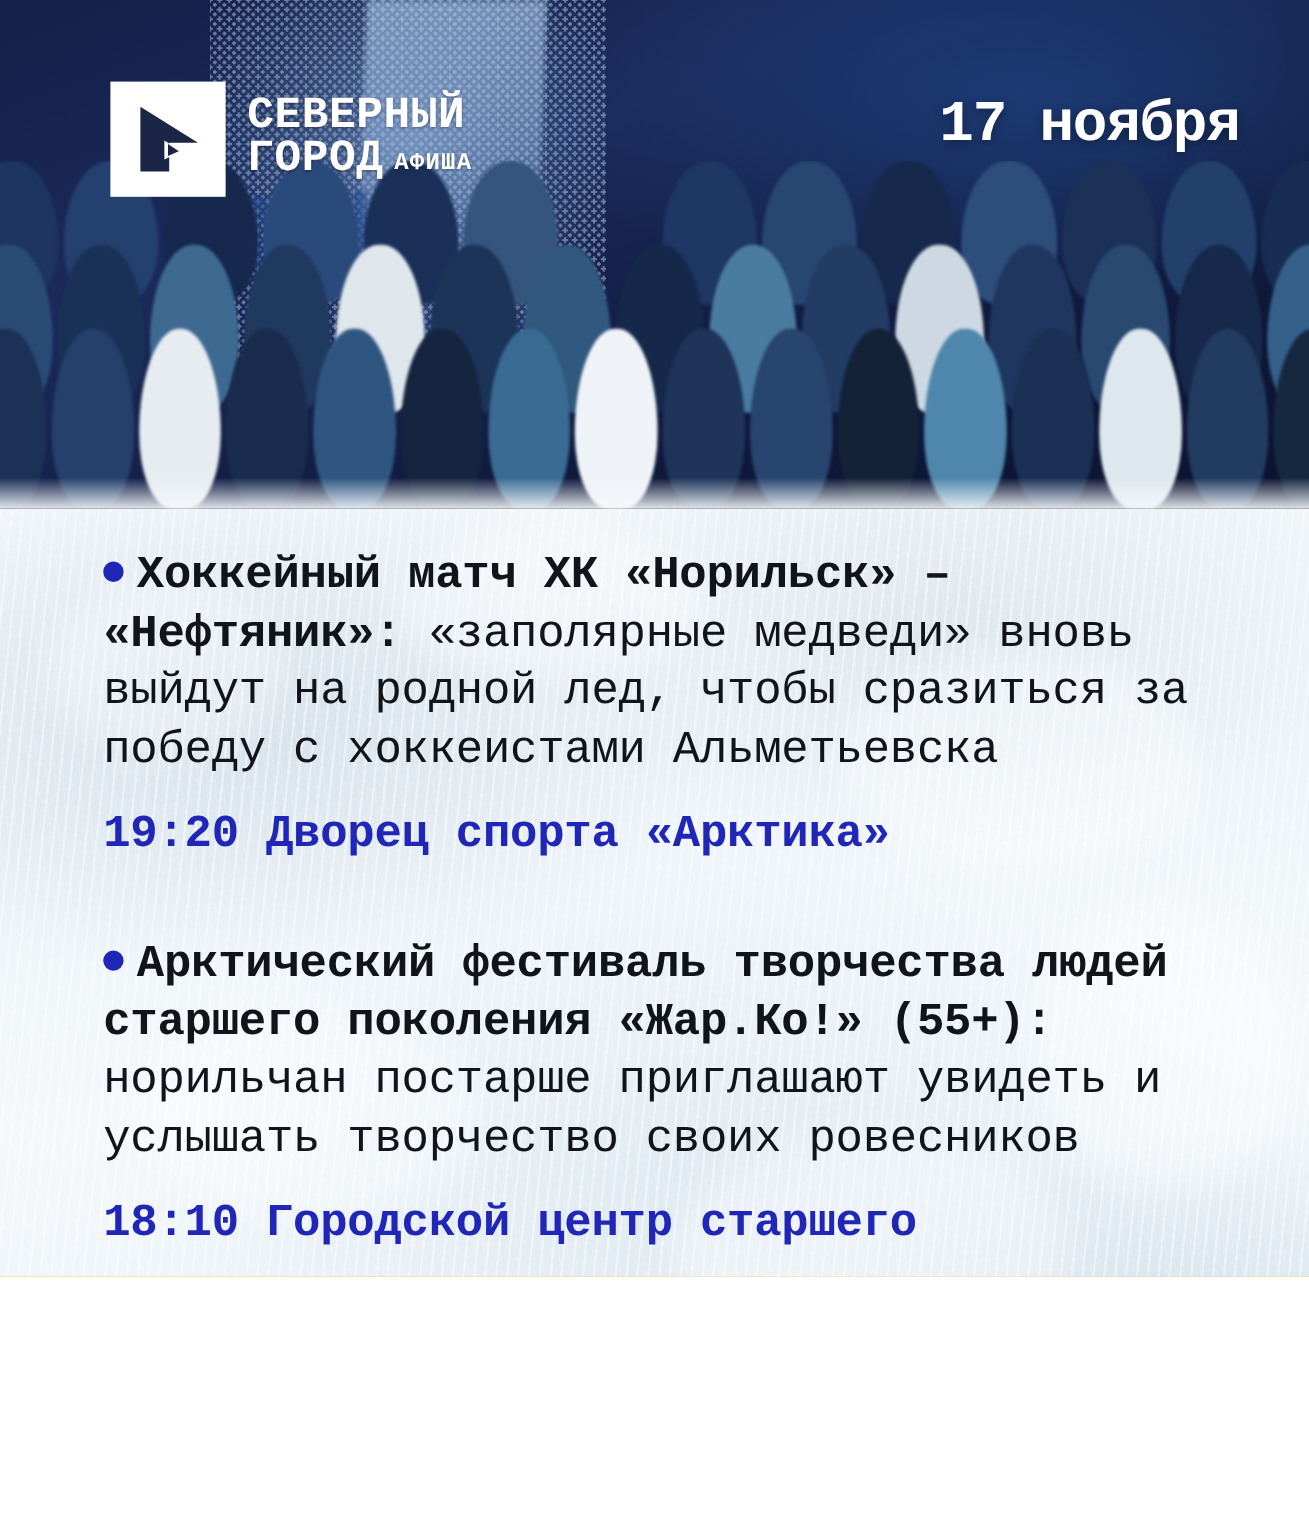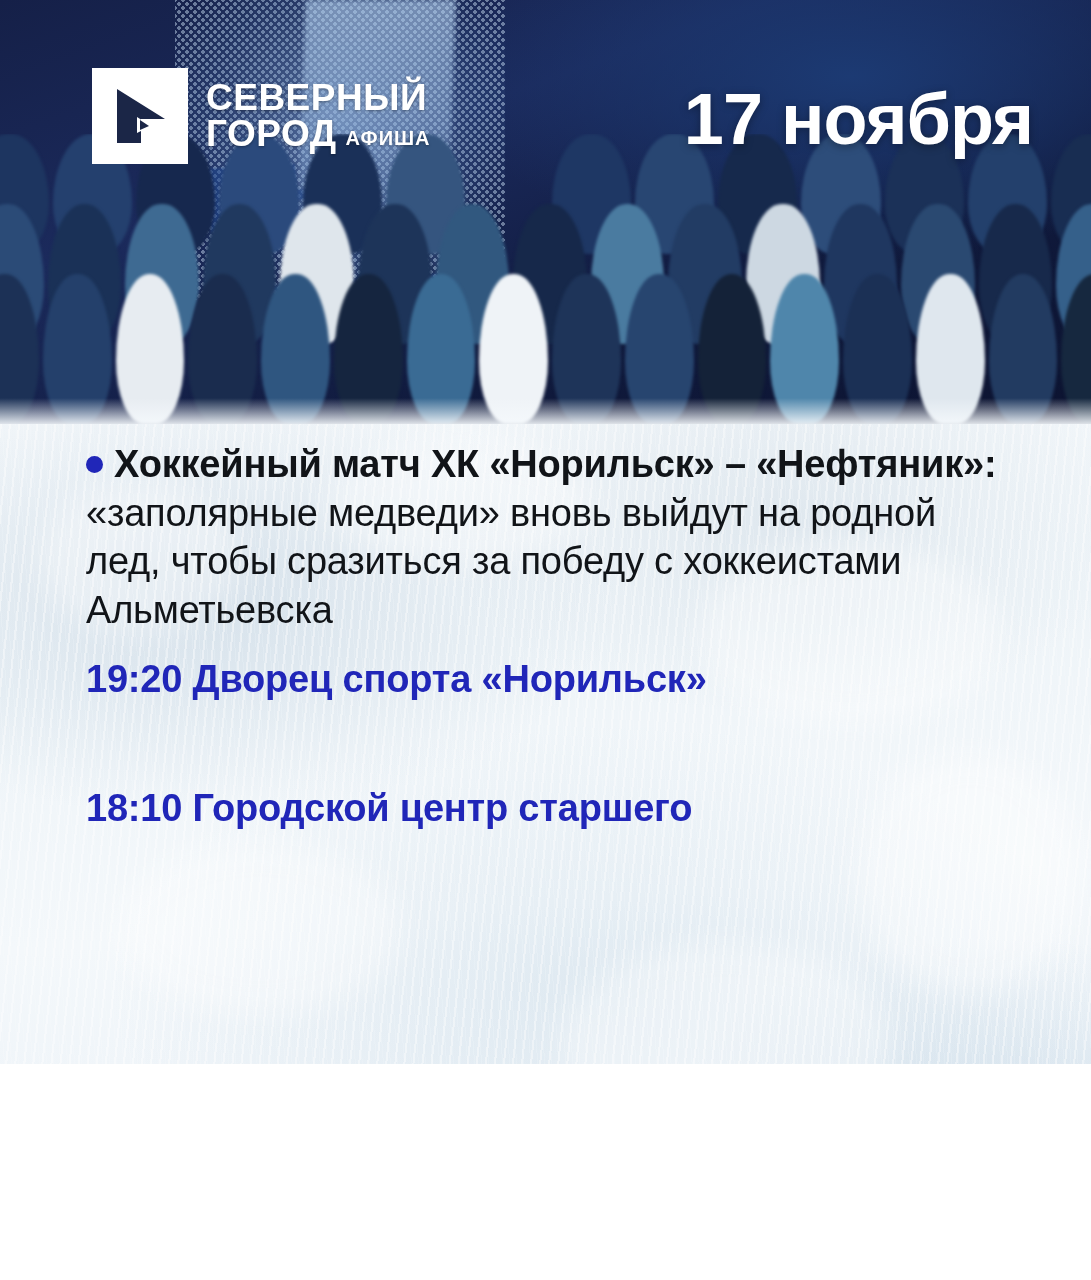--- a/index.html
+++ b/index.html
@@ -10,20 +10,21 @@
   body {
     font-family: "Liberation Sans", sans-serif;
   }
 
   .poster {
     position: relative;
     width: 1091px;
     height: 1064px;
     overflow: hidden;
     background: #eab308;
+    font-family: Liberation Mono, monospace;
   }
 
   
   .hero {
     position: absolute;
     left: 0; top: 0;
     width: 1091px;
     height: 424px;
     overflow: hidden;
     background:
@@ -126,21 +127,21 @@
   .logo-l1 { font-size: 37px; display: block; }
   .logo-l2row { display: flex; align-items: baseline; gap: 9px; }
   .logo-l2 { font-size: 37px; }
   .logo-l3 { font-size: 20px; letter-spacing: 1px; position: relative; top: -1px; }
 
   
   .date {
     position: absolute;
     right: 58px; top: 78px;
     color: #ffffff;
-    font-size: 72px;
+    font-size: 48px;
     font-weight: 700;
     letter-spacing: -1px;
     z-index: 6;
     text-shadow: 0 2px 8px rgba(0,0,0,.35);
   }
 
   
   .body-area {
     position: absolute;
     left: 0; top: 424px;
@@ -168,21 +169,21 @@
     position: absolute;
     display: block;
     border-radius: 50%;
     background: rgba(255,255,255,.7);
     filter: blur(14px);
   }
 
   
   .content {
     position: absolute;
-    left: 86px; top: 16px;
+    left: 86px; top: 32px;
     width: 930px;
     z-index: 4;
   }
   .event { margin-bottom: 8px; }
   .event-text {
     color: #111418;
     font-size: 38px;
     line-height: 1.28;
     font-weight: 400;
     letter-spacing: -0.2px;
@@ -333,27 +334,30 @@
     </div>
 
     <div class="content">
 
       <div class="event">
         <p class="event-text">
           <span class="bullet"></span><span class="event-title">Хоккейный матч ХК «Норильск» – «Нефтяник»:</span><span> «заполярные медведи» вновь выйдут на родной лед, чтобы сразиться за победу с хоккеистами Альметьевска</span>
         </p>
         <p class="event-when">
           <span>19:20</span>
-          <span>Дворец спорта «Норильск»</span>
+          <span>Дворец спорта «Арктика»</span>
         </p>
       </div>
 
       <div class="gap-between"></div>
 
       <div class="event">
+        <p class="event-text">
+          <span class="bullet"></span><span class="event-title">Арктический фестиваль творчества людей старшего поколения «Жар.Ко!» (55+):</span><span> норильчан постарше приглашают увидеть и услышать творчество своих ровесников</span>
+        </p>
         <p class="event-when">
           <span>18:10</span>
           <span>Городской центр старшего</span>
         </p>
       </div>
 
     </div>
   </div>
 
   <div class="footer-strip">

